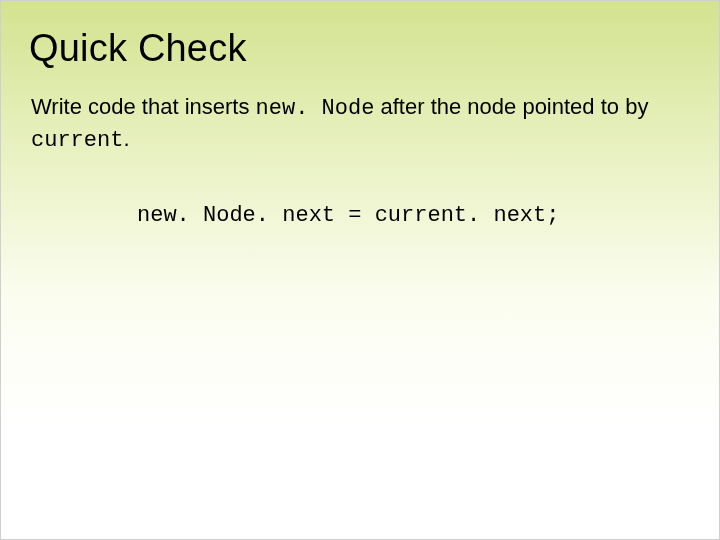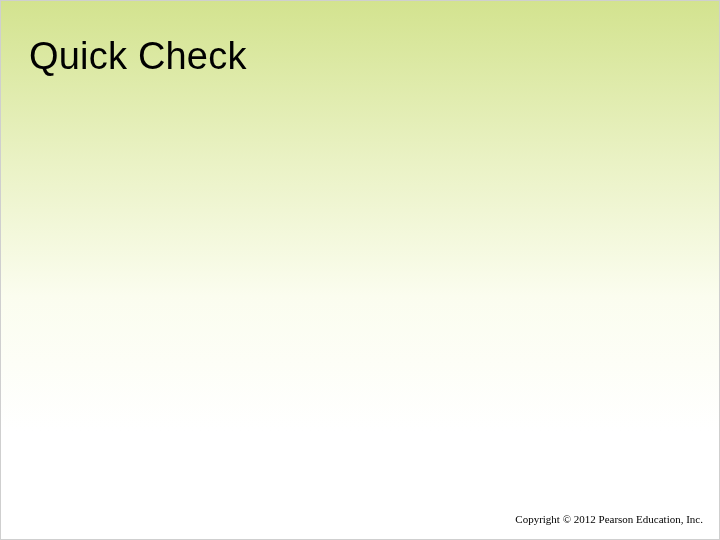--- a/index.html
+++ b/index.html
@@ -16,21 +16,21 @@
     height: 540px;
     background: linear-gradient(to bottom, #d3e38f 0%, #eaf2c5 30%, #fbfdef 55%, #ffffff 80%);
     position: relative;
     padding: 18px 28px 0 28px;
     border: 1px solid #cfcfcf;
   }
   .title {
     font-size: 38px;
     font-weight: 400;
     color: #000;
-    margin: 16px 0 22px 0;
+    margin: 8px 0 22px 0;
     letter-spacing: 0.2px;
   }
   .prompt {
     font-size: 22px;
     color: #000;
     line-height: 1.35;
     margin: 0 0 40px 2px;
   }
   .mono {
     font-family: "Courier New", Courier, monospace;
@@ -51,19 +51,22 @@
     font-family: "Times New Roman", Times, serif;
   }
 </style>
 </head>
 <body>
 
 <div class="slide">
 
   <h1 class="title">Quick Check</h1>
 
+  <p class="prompt">
+    <span>Write code that inserts </span><span class="mono">new. Node</span><span> after the node pointed to by </span><span class="mono">current</span><span>.</span>
+  </p>
 
   <div class="codeblock">
+    <div>new. Node. next = current. next;</div>
   </div>
 
-  <div class="copyright">Copyright © 2012 Pearson Education, Inc.</div>
 
 </div>
 
 </body></html>

